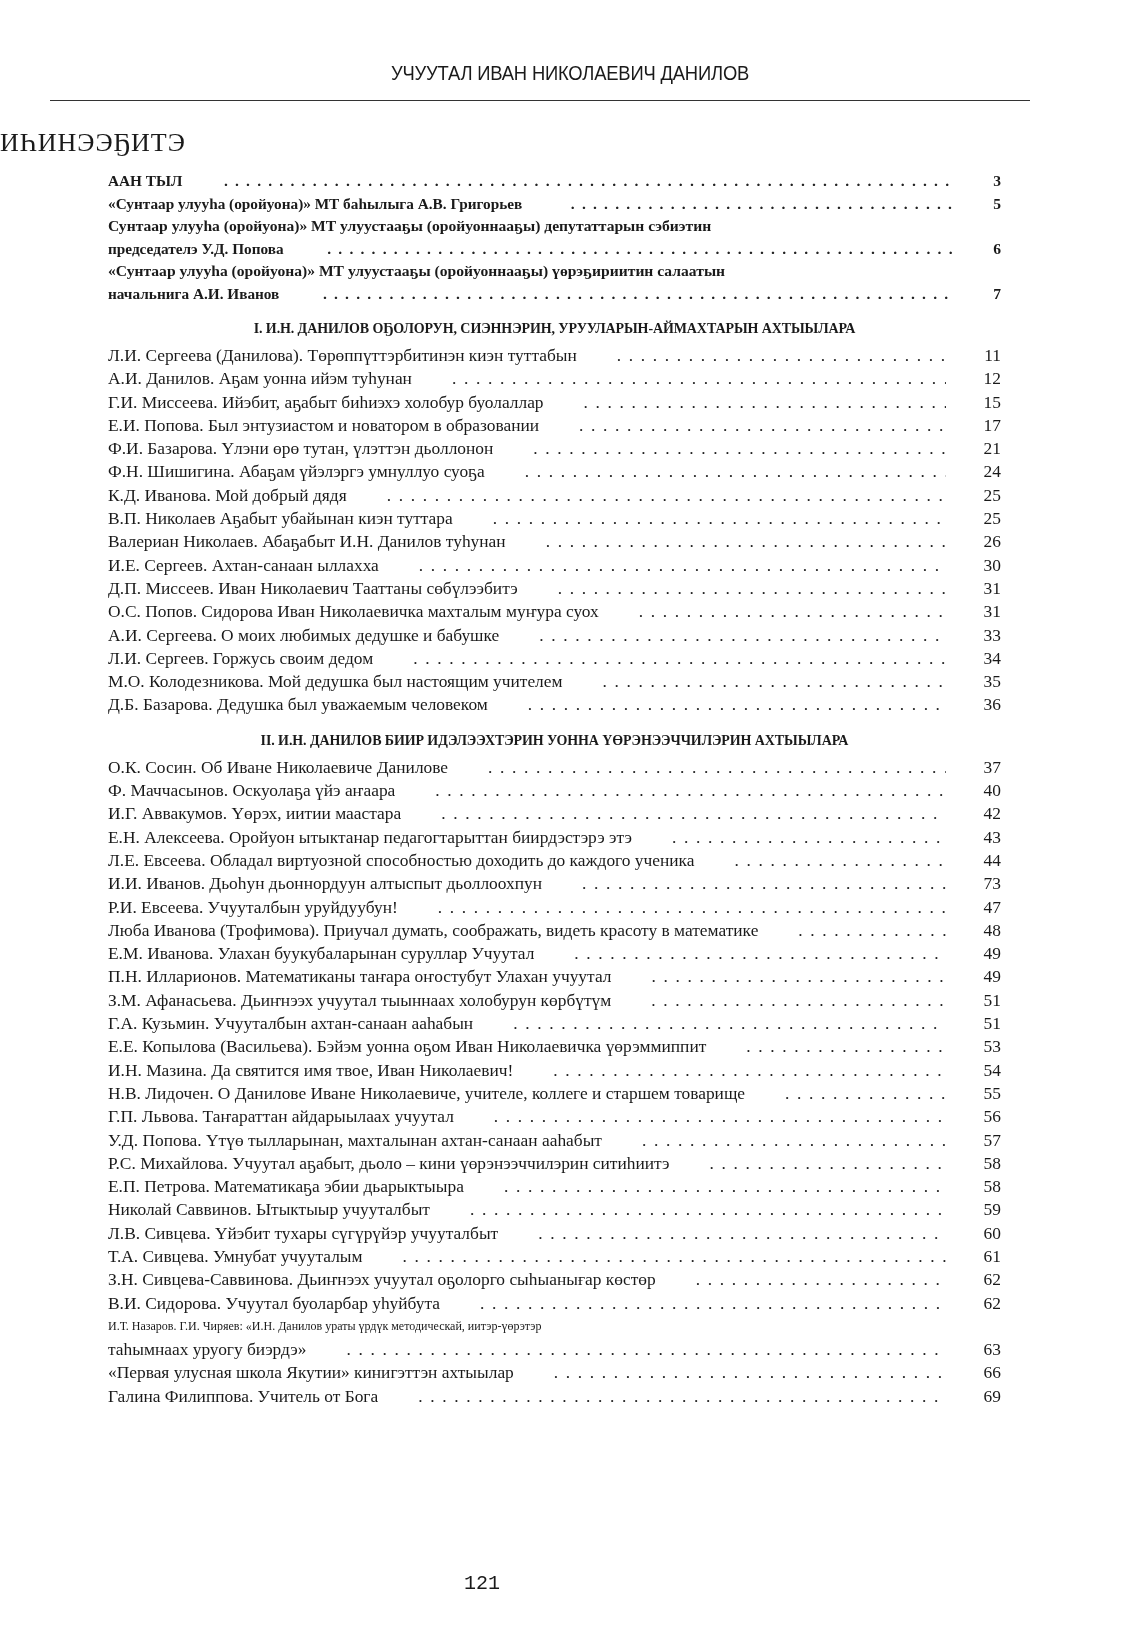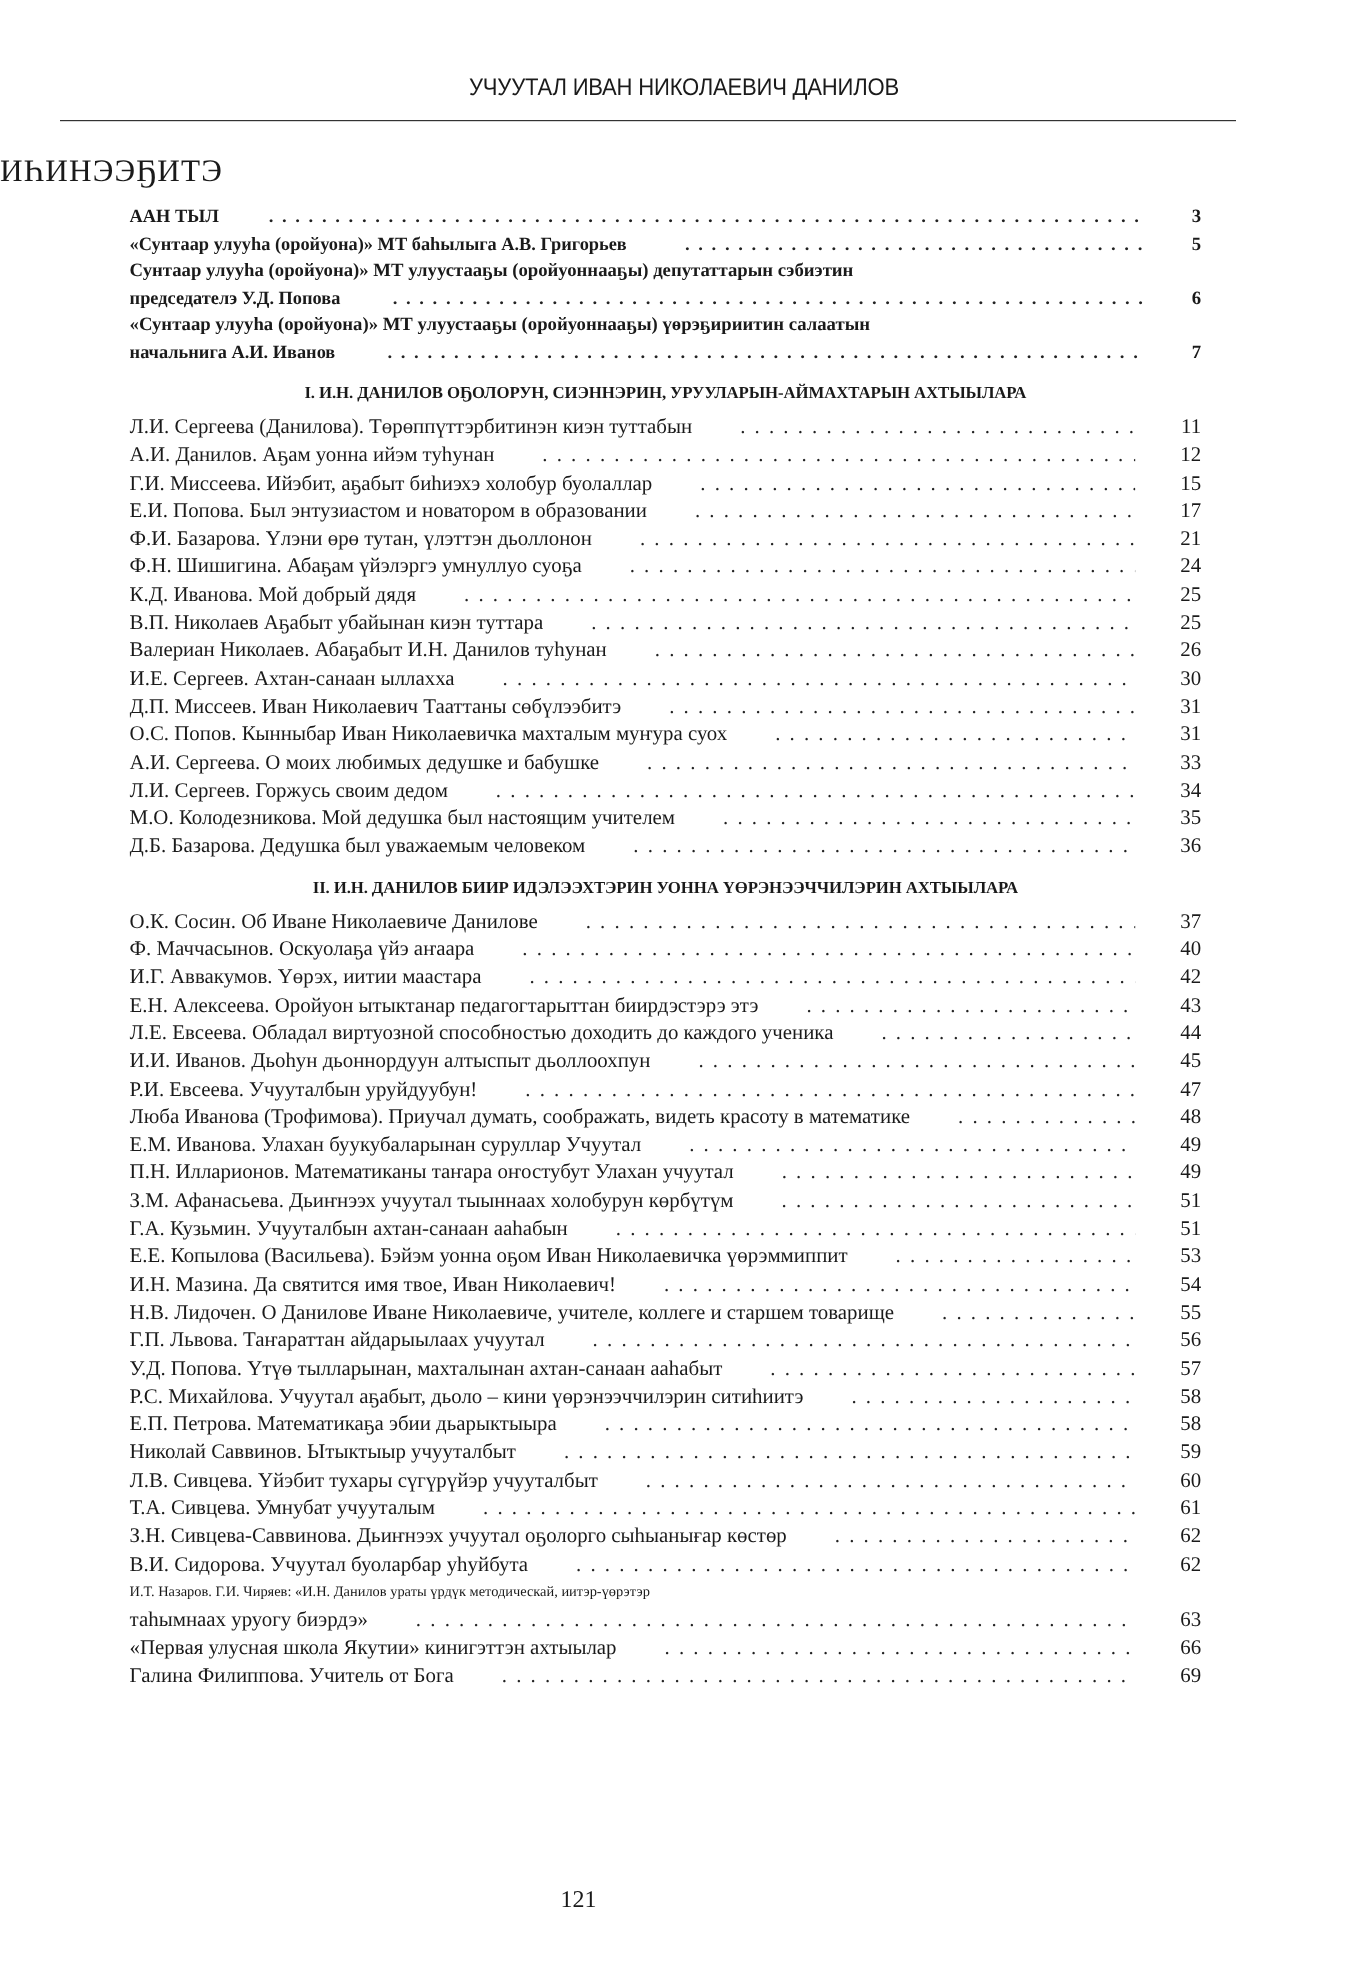--- a/index.html
+++ b/index.html
@@ -22,21 +22,21 @@
     .entry .p { flex: 0 0 auto; padding-left: 2px; }
     .line1 { font-size: 12px; line-height: 23.3px; }
     .front .entry, .front .line1 { font-weight: bold; font-size: 15.6px; line-height: 22.5px; }
     .front .entry .t { transform: scaleX(0.98); transform-origin: left; }
     .section-head {
       text-align: center; font-weight: bold; font-size: 14px; line-height: 22px;
       margin-top: 13px; margin-bottom: 4px; letter-spacing: -0.1px;
     }
     .page-number {
       position: absolute; left: 0; top: 1572px; width: 964px; text-align: center;
-      font-family: Liberation Serif, serif; font-size: 20px;
+      font-family: Liberation Mono, monospace; font-size: 20px;
     }
   </style>
 </head>
 <body>
 
 <div class="running-head">УЧУУТАЛ ИВАН НИКОЛАЕВИЧ ДАНИЛОВ</div>
 <div class="head-rule"></div>
 <div class="toc-title">ИҺИНЭЭҔИТЭ</div>
 
 <div class="toc">
@@ -116,21 +116,21 @@
           <span class="t">И.Е. Сергеев. Ахтан-санаан ыллахха</span>
           <span class="dots"></span>
           <span class="p">30</span>
         </div>
         <div class="entry">
           <span class="t">Д.П. Миссеев. Иван Николаевич Тааттаны сөбүлээбитэ</span>
           <span class="dots"></span>
           <span class="p">31</span>
         </div>
         <div class="entry">
-          <span class="t">О.С. Попов. Кынныбар Иван Николаевичка махталым муҥура суох</span>
+          <span class="t">О.С. Попов. Сидорова Иван Николаевичка махталым муҥура суох</span>
           <span class="dots"></span>
           <span class="p">31</span>
         </div>
         <div class="entry">
           <span class="t">А.И. Сергеева. О моих любимых дедушке и бабушке</span>
           <span class="dots"></span>
           <span class="p">33</span>
         </div>
         <div class="entry">
           <span class="t">Л.И. Сергеев. Горжусь своим дедом</span>
@@ -171,21 +171,21 @@
           <span class="p">43</span>
         </div>
         <div class="entry">
           <span class="t">Л.Е. Евсеева. Обладал виртуозной способностью доходить до каждого ученика</span>
           <span class="dots"></span>
           <span class="p">44</span>
         </div>
         <div class="entry">
           <span class="t">И.И. Иванов. Дьоһун дьоннордуун алтыспыт дьоллоохпун</span>
           <span class="dots"></span>
-          <span class="p">45</span>
+          <span class="p">73</span>
         </div>
         <div class="entry">
           <span class="t">Р.И. Евсеева. Учууталбын уруйдуубун!</span>
           <span class="dots"></span>
           <span class="p">47</span>
         </div>
         <div class="entry">
           <span class="t">Люба Иванова (Трофимова). Приучал думать, соображать, видеть красоту в математике</span>
           <span class="dots"></span>
           <span class="p">48</span>

